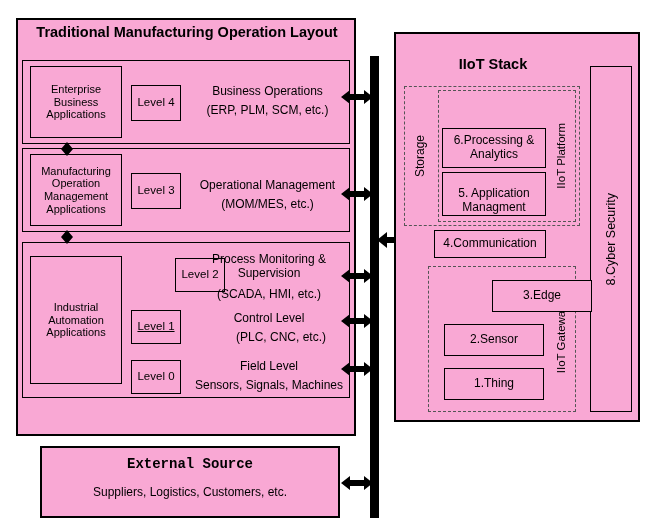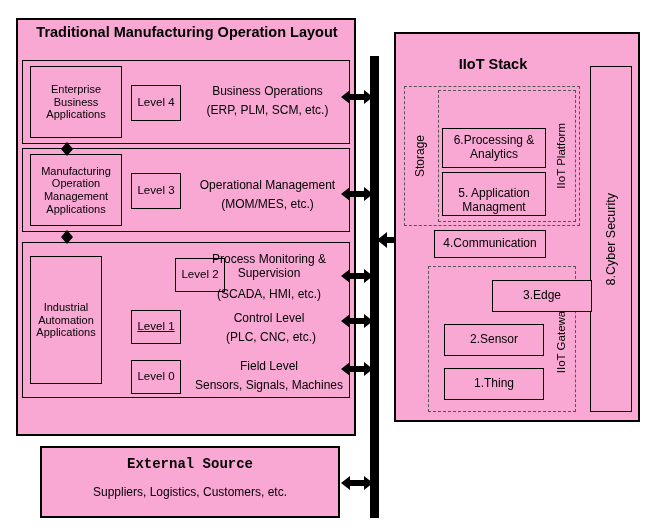--- a/index.html
+++ b/index.html
@@ -80,38 +80,38 @@
 Management
 Applications</span>
   </div>
   <div class="box thin cell-center" style="left:131px; top:173px; width:50px; height:36px; font-size:11.5px;">
     <span>Level 3</span>
   </div>
   <div class="lbl" style="left:190px; top:178px; width:155px; font-size:12px;">Operational Management</div>
   <div class="lbl" style="left:190px; top:197px; width:155px; font-size:12px;">(MOM/MES, etc.)</div>
 
   <div class="box thin" style="left:22px; top:242px; width:328px; height:156px;"></div>
-  <div class="box thin cell-center" style="left:30px; top:256px; width:72px; height:128px; font-size:11px;">
+  <div class="box thin cell-center" style="left:30px; top:256px; width:92px; height:128px; font-size:11px;">
     <span style="white-space:pre-line;">Industrial
 Automation
 Applications</span>
   </div>
 
   <div class="box thin cell-center" style="left:131px; top:258px; width:50px; height:34px; font-size:11.5px;margin-left:44px;">
     <span>Level 2</span>
   </div>
   <div class="lbl" style="left:190px; top:252px; width:158px; font-size:12px; white-space:pre-line;">Process Monitoring &amp;
 Supervision</div>
   <div class="lbl" style="left:190px; top:287px; width:158px; font-size:12px;">(SCADA, HMI, etc.)</div>
 
   <div class="box thin cell-center" style="left:131px; top:310px; width:50px; height:34px; font-size:11.5px;text-decoration:underline;">
     <span>Level 1</span>
   </div>
   <div class="lbl" style="left:190px; top:311px; width:158px; font-size:12px;">Control Level</div>
-  <div class="lbl" style="left:192px; top:330px; width:158px; font-size:12px;text-align:center;">(PLC, CNC, etc.)</div>
+  <div class="lbl" style="left:202px; top:330px; width:158px; font-size:12px;text-align:center;">(PLC, CNC, etc.)</div>
 
   <div class="box thin cell-center" style="left:131px; top:360px; width:50px; height:34px; font-size:11.5px;">
     <span>Level 0</span>
   </div>
   <div class="lbl" style="left:190px; top:359px; width:158px; font-size:12px;">Field Level</div>
   <div class="lbl" style="left:188px; top:378px; width:162px; font-size:12px;">Sensors, Signals, Machines</div>
 
   <svg class="arrow" style="left:60px; top:142px; width:14px; height:14px;" viewBox="0 0 14 14">
     <path d="M7 0 L13 7 L8.5 7 L8.5 7 L13 7 L7 14 L1 7 L5.5 7 L1 7 Z" fill="#000"></path>
   </svg>

